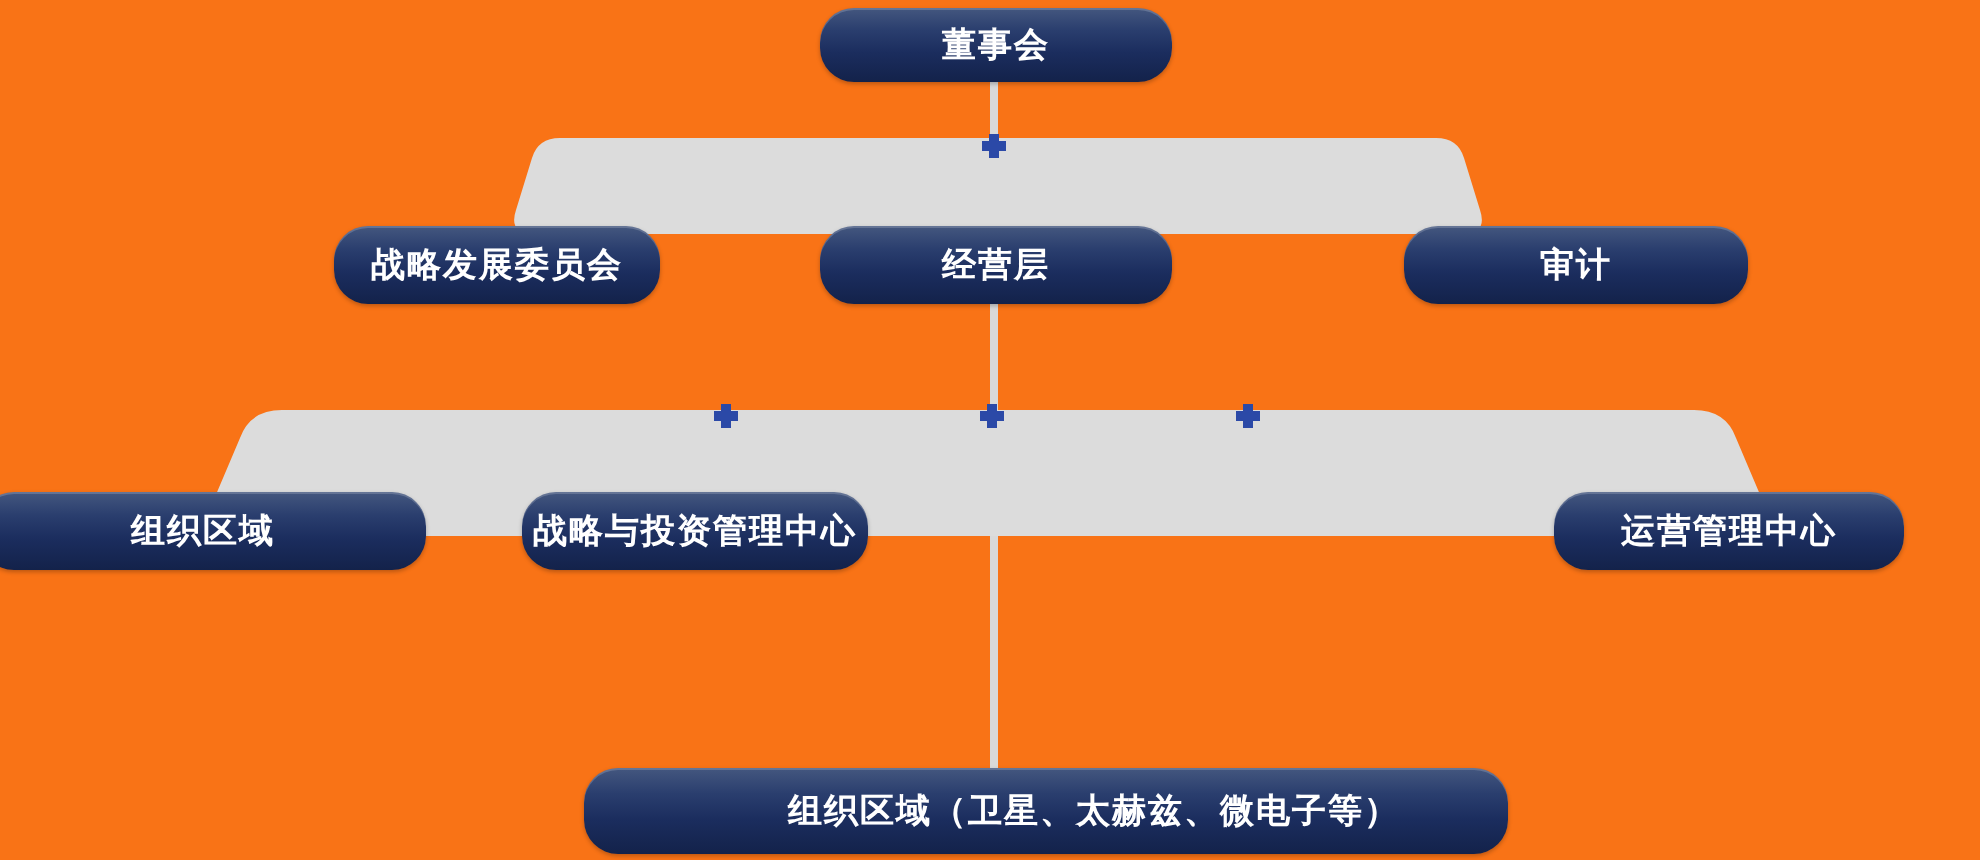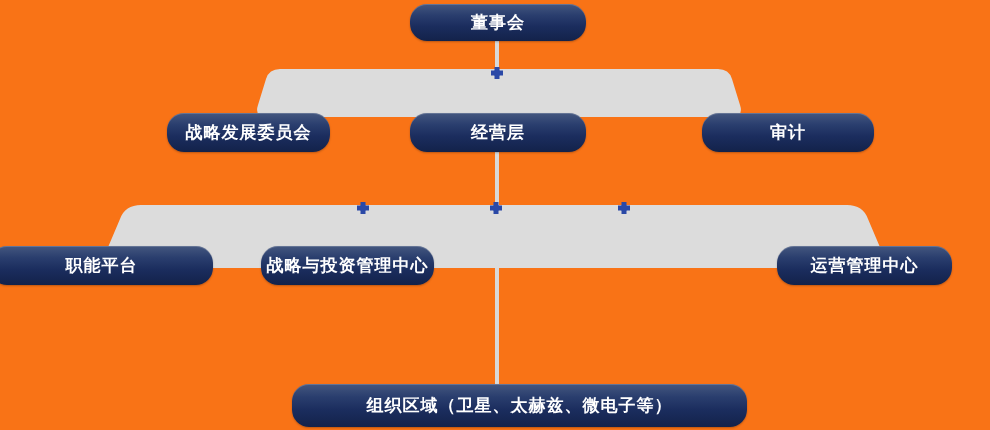--- a/index.html
+++ b/index.html
@@ -121,26 +121,26 @@
     <span class="node-label">战略发展委员会</span>
   </div>
   <div class="node" style="left:410px; top:113px; width:176px; height:39px;">
     <span class="node-label">经营层</span>
   </div>
   <div class="node" style="left:654px; top:113px; width:172px; height:39px;margin-left:48px;">
     <span class="node-label">审计</span>
   </div>
 
   <div class="node" style="left:-10px; top:246px; width:223px; height:39px;">
-    <span class="node-label">职能平台</span>
+    <span class="node-label">组织区域</span>
   </div>
   <div class="node" style="left:261px; top:246px; width:173px; height:39px;">
     <span class="node-label">战略与投资管理中心</span>
   </div>
   <div class="node" style="left:777px; top:246px; width:175px; height:39px;">
     <span class="node-label">运营管理中心</span>
   </div>
 
-  <div class="node" style="left:292px; top:384px; width:455px; height:43px;">
+  <div class="node" style="left:292px; top:384px; width:414px; height:43px;padding-left:48px;">
     <span class="node-label">组织区域（卫星、太赫兹、微电子等）</span>
   </div>
 
 </div>
 
 </body></html>

